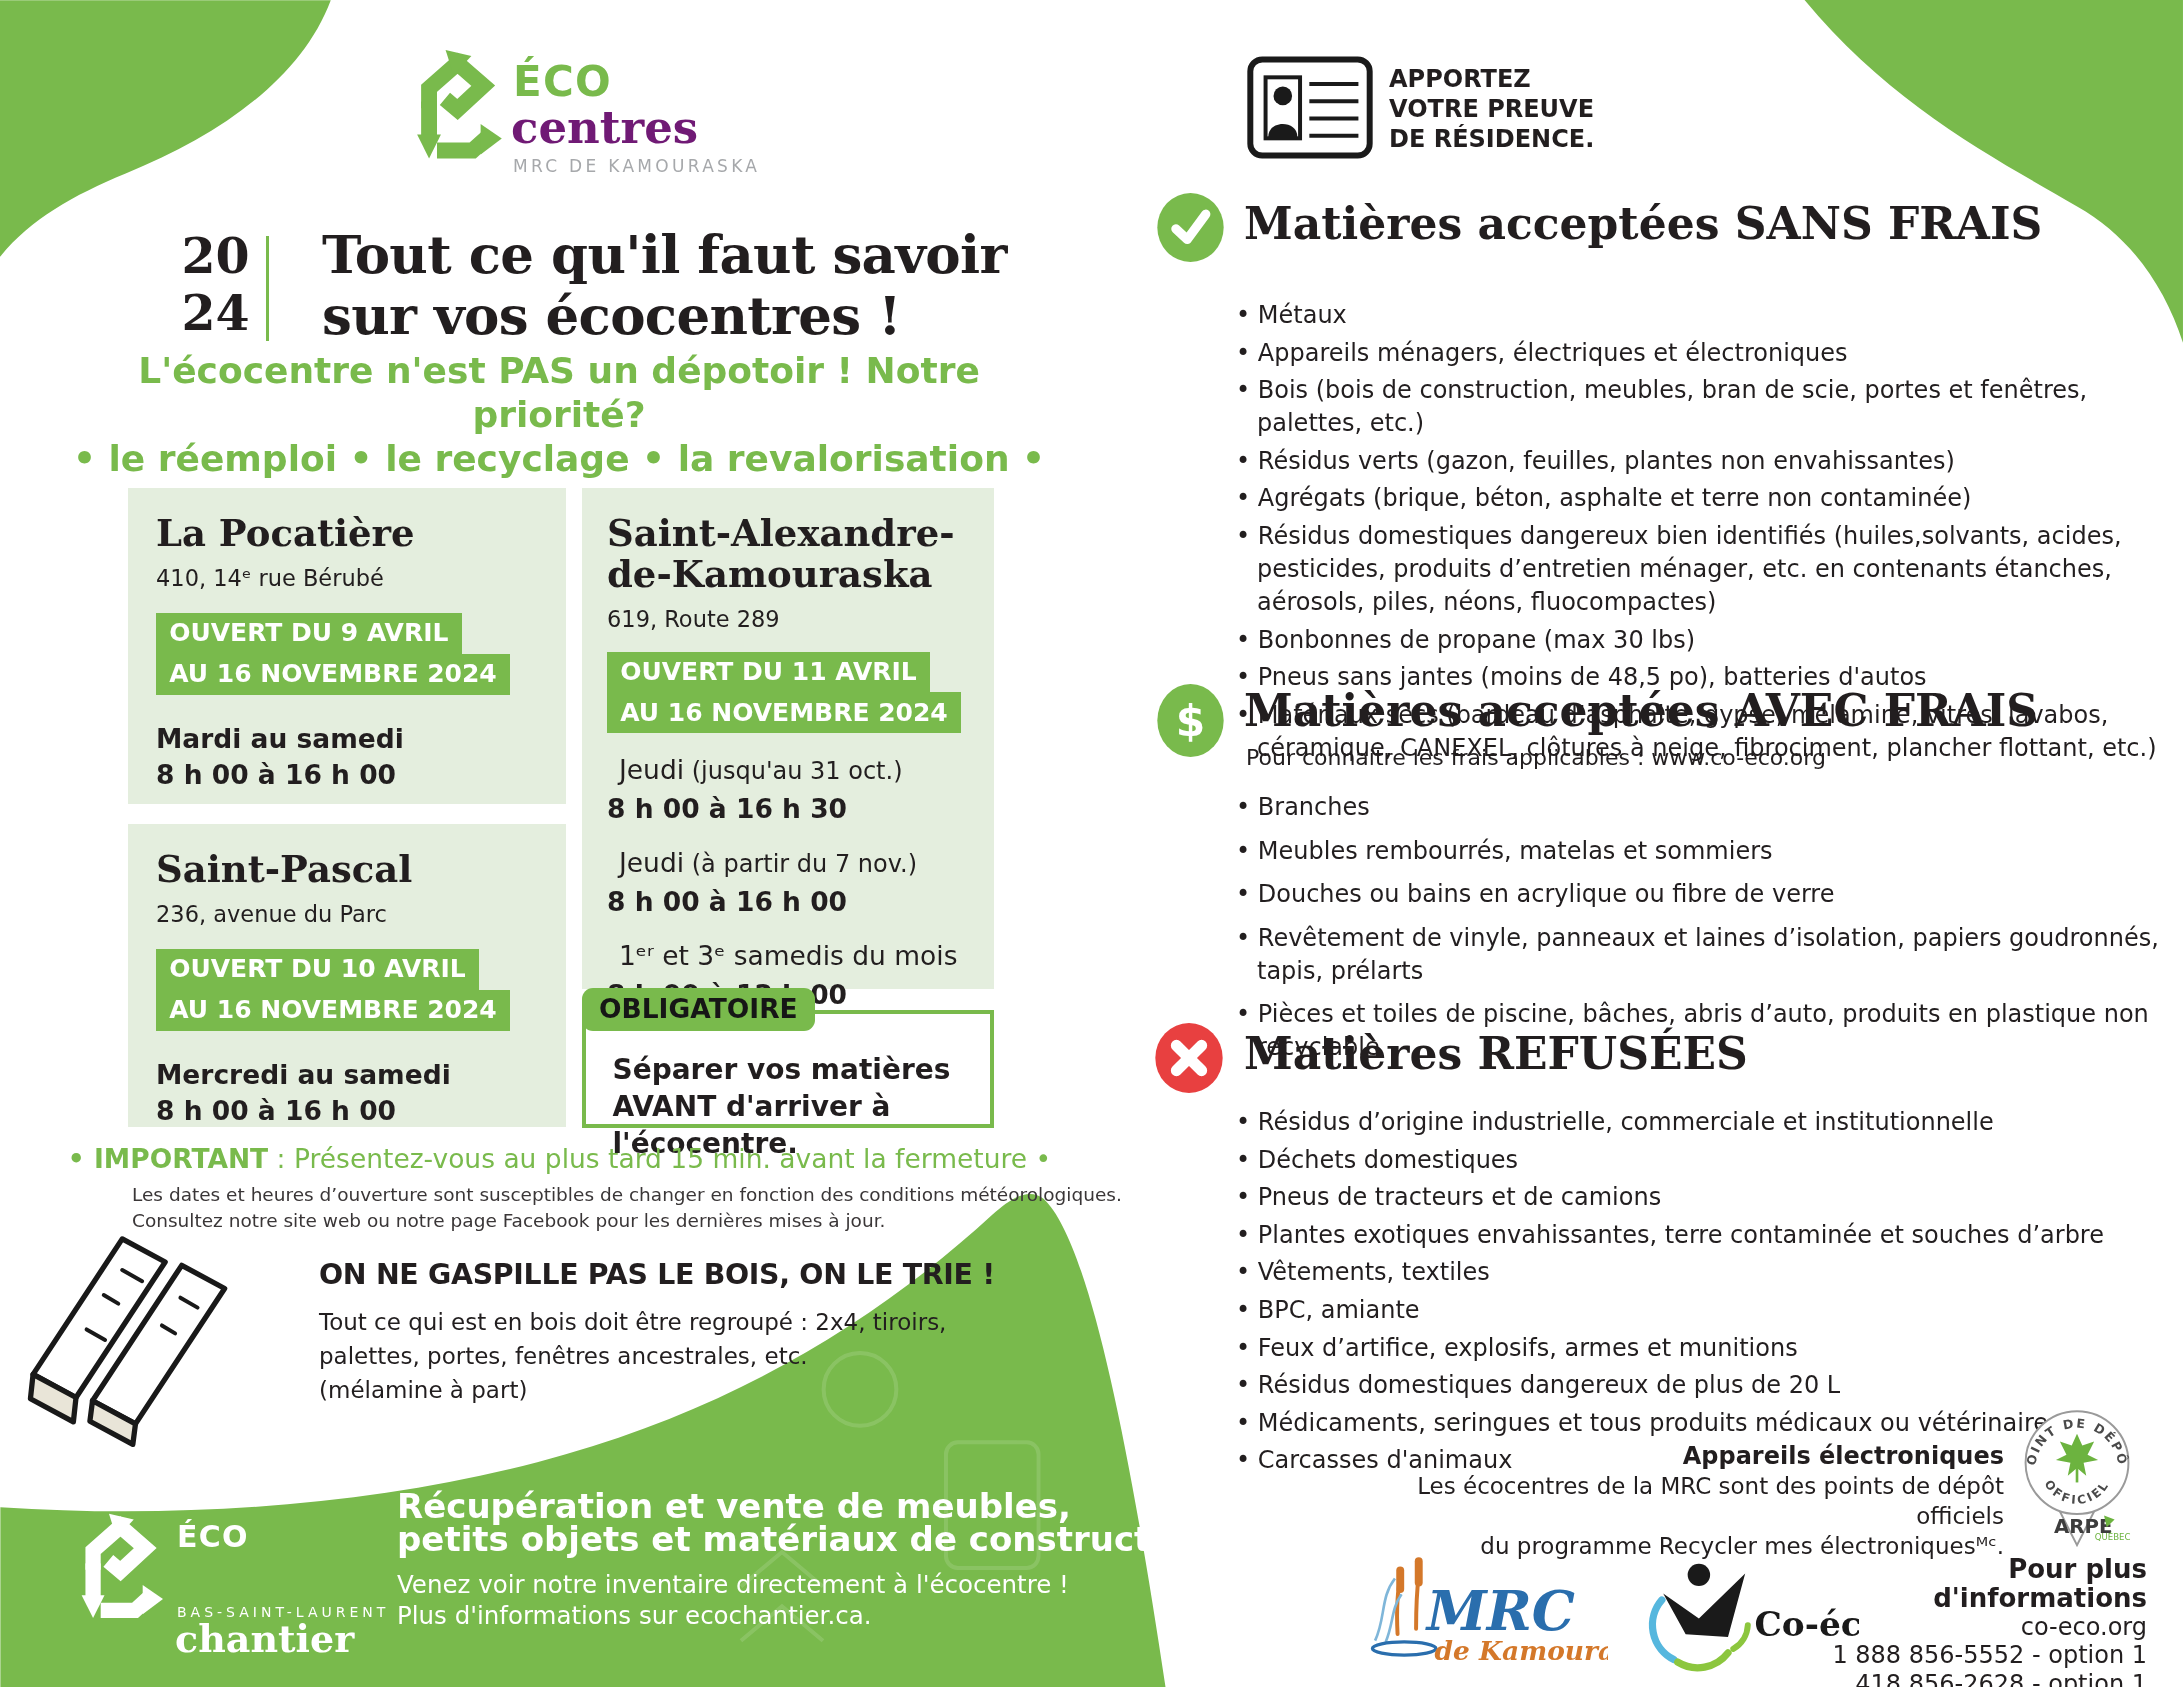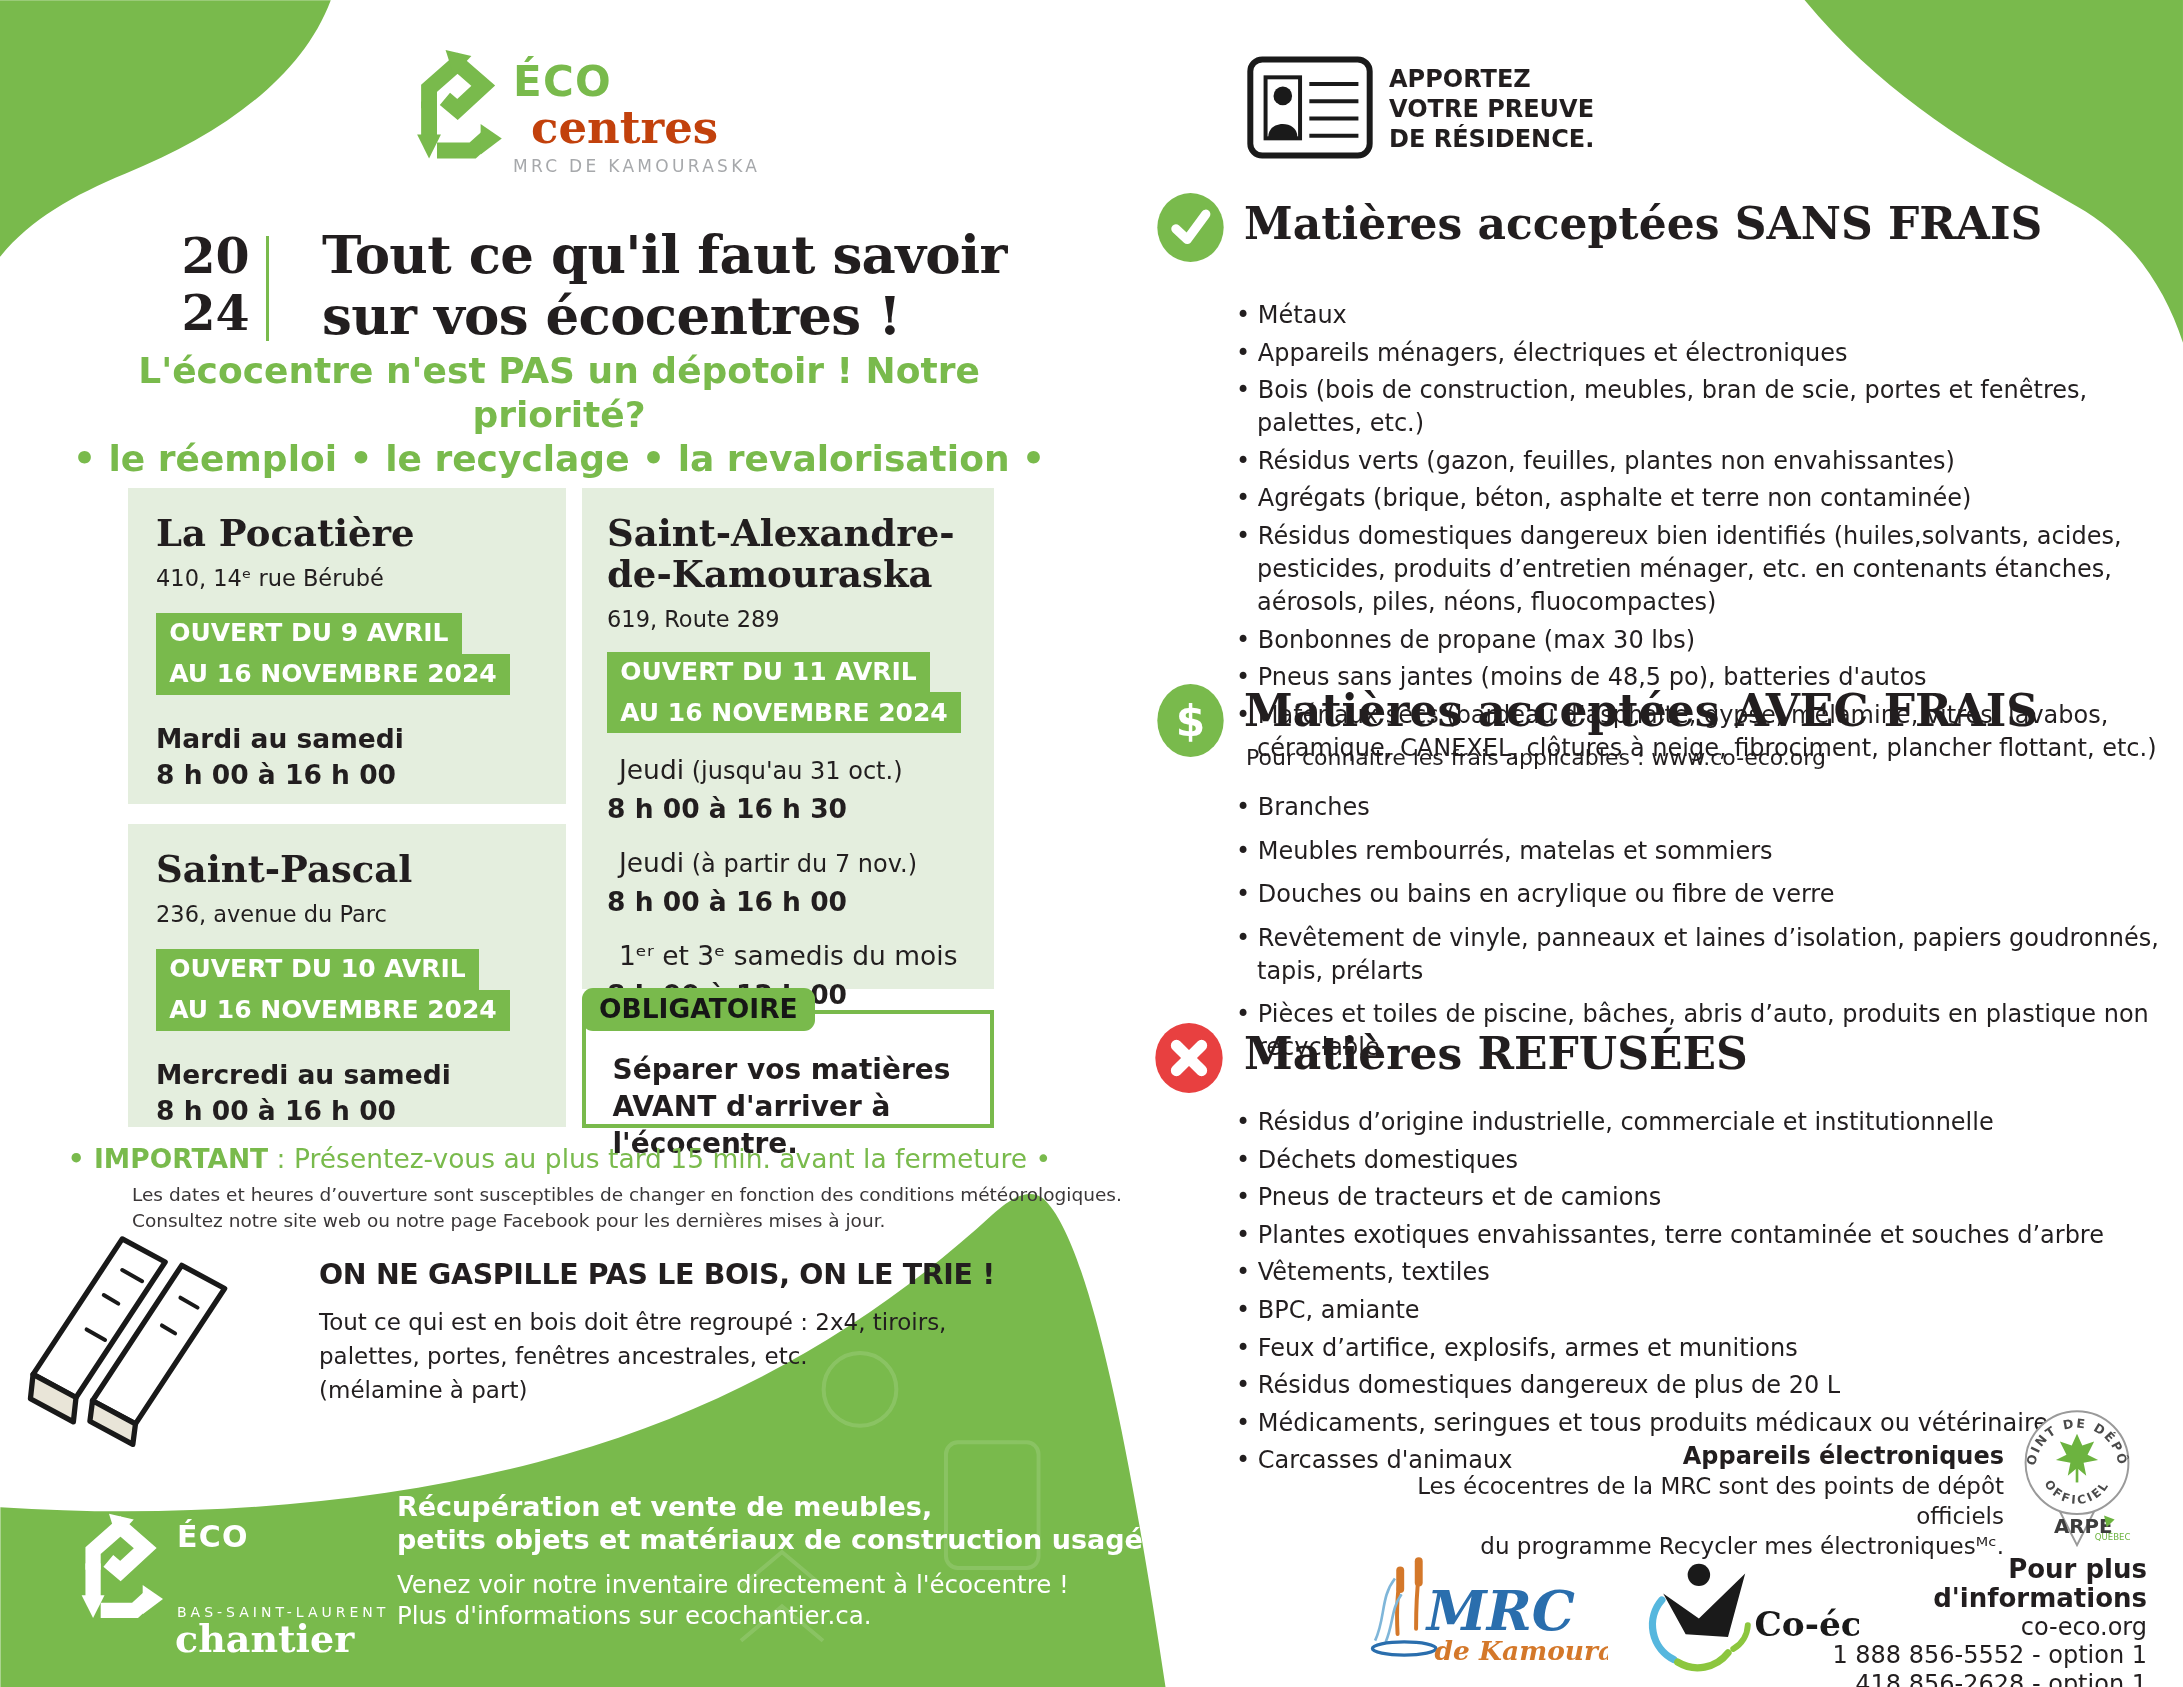--- a/index.html
+++ b/index.html
@@ -3,21 +3,21 @@
 <meta charset="utf-8">
 <style>
   html,body{margin:0;padding:0;background:#fff;}
   #poster{position:relative;width:2183px;height:1687px;overflow:hidden;background:#ffffff;
           font-family:"DejaVu Sans",sans-serif;color:#221E1F;}
   .abs{position:absolute;}
   .slab{font-family:"DejaVu Serif",serif;font-weight:700;}
 
   
   .logo-eco{font-size:42px;font-weight:700;color:#79BA4C;letter-spacing:1.3px;}
-  .logo-centres{font-size:45px;color:#c2410c;line-height:1;margin-left:20px;}
+  .logo-centres{font-size:45px;color:#701a75;line-height:1;}
   .logo-sub{font-size:17px;color:#A6A8AB;letter-spacing:3.3px;}
 
   
   .year{font-size:49px;line-height:57px;text-align:center;}
   .title{font-size:53px;line-height:61px;letter-spacing:-0.7px;}
   .subtitle{font-size:36px;line-height:44px;font-weight:700;color:#79BA4C;text-align:center;}
 
   
   .locbox{background:#E4EEDE;}
   .loc-inner{padding:25px 20px 0 28px;}
@@ -44,21 +44,21 @@
   .notes{font-size:18.5px;line-height:26px;color:#3A3637;}
 
   
   .wood-title{font-size:28.4px;font-weight:700;letter-spacing:-0.3px;}
   .wood-text{font-size:23px;line-height:34px;width:629px;}
 
   
   .chant-eco{font-size:30px;font-weight:700;color:#fff;letter-spacing:1.3px;}
   .chant-name{font-size:38px;color:#fff;line-height:1;}
   .chant-sub{font-size:14px;color:#fff;letter-spacing:4px;}
-  .wave-h{font-size:27px;line-height:33px;font-weight:700;color:#fff;}
+  .wave-h{font-size:34px;line-height:33px;font-weight:700;color:#fff;}
   .wave-t{font-size:24.5px;line-height:31px;color:#fff;}
 
   
   .idcard-text{font-size:24px;line-height:30px;font-weight:700;}
   .sec-title{font-size:44px;line-height:1;}
   .sec-sub{font-size:22px;margin-top:9.3px;}
   ul.mat{list-style:none;margin:0;padding:0;font-size:24px;line-height:33px;}
   ul.mat li{padding-left:21px;text-indent:-21px;margin-bottom:4.6px;}
   ul.mat li::before{content:"• ";}
   ul.mat.spaced li{margin-bottom:10.6px;}

